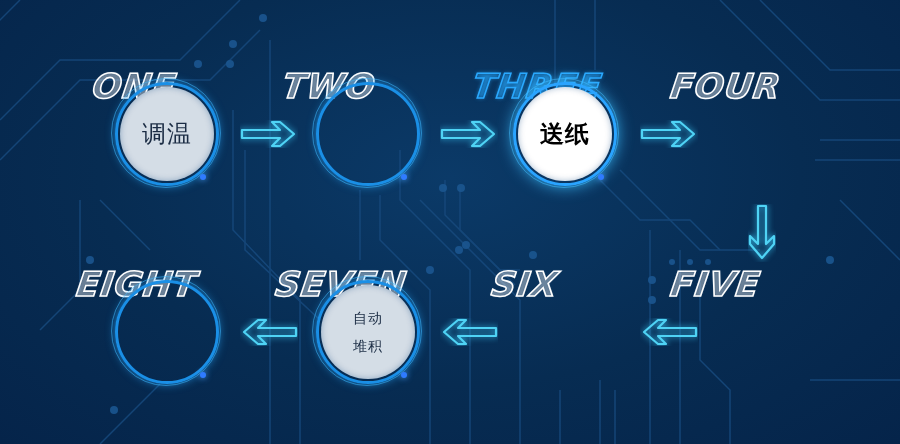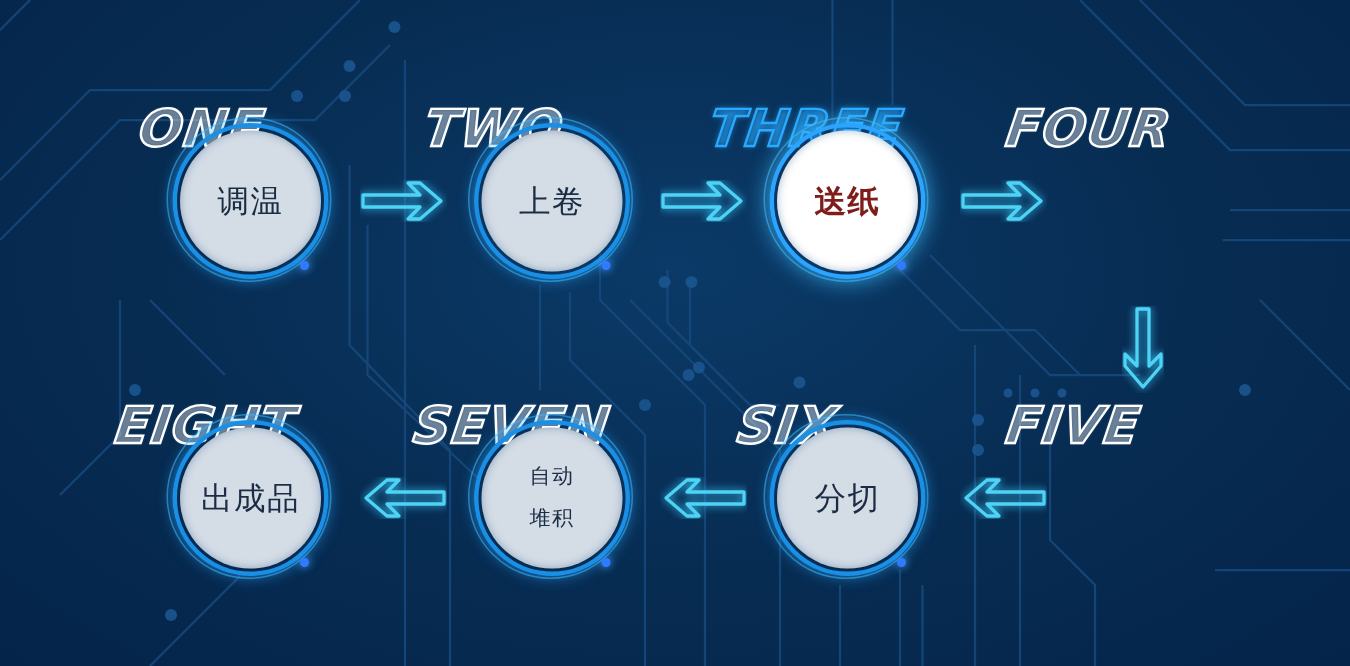--- a/index.html
+++ b/index.html
@@ -5,23 +5,23 @@
   html,body{margin:0;padding:0;}
   body{width:900px;height:444px;overflow:hidden;background:#062a4e;font-family:"DejaVu Sans","Liberation Sans",sans-serif;}
   .stage{position:relative;width:900px;height:444px;background:radial-gradient(ellipse at 50% 40%,#0b3a68 0%,#072c52 55%,#05244a 100%);overflow:hidden;}
   svg.bg{position:absolute;left:0;top:0;}
   .node{position:absolute;width:120px;height:120px;margin-left:-60px;margin-top:-60px;}
   .ring-outer{position:absolute;left:4px;top:4px;width:110px;height:110px;border-radius:50%;border:1px solid rgba(70,190,255,0.55);box-sizing:border-box;}
   .ring-mid{position:absolute;left:8px;top:8px;width:104px;height:104px;border-radius:50%;border:3px solid #1a8fe6;box-sizing:border-box;box-shadow:0 0 10px rgba(40,170,255,0.7);}
   .disc{position:absolute;left:13px;top:13px;width:94px;height:94px;border-radius:50%;background:#d4dde6;box-shadow:inset 0 0 6px rgba(0,60,120,0.35);display:flex;align-items:center;justify-content:center;flex-direction:column;}
   .node.active .disc{background:#ffffff;}
   .node.active .ring-mid{border-color:#2aa4ff;box-shadow:0 0 16px rgba(60,190,255,0.95);}
-  .label{font-size:21px;color:#1b2c44;letter-spacing:1px;line-height:30px;text-align:center;}
+  .label{font-size:24px;color:#1b2c44;letter-spacing:1px;line-height:30px;text-align:center;}
   .label.small{font-size:14px;line-height:28px;}
-  .node.active .label{color:#7f1d1d;font-weight:bold;}
+  .node.active .label{color:#000000;font-weight:bold;}
   .dot{position:absolute;width:6px;height:6px;border-radius:50%;background:#2f7bff;box-shadow:0 0 6px #4fa0ff;}
   .step{position:absolute;font-family:"DejaVu Sans","Liberation Sans",sans-serif;font-style:italic;font-weight:bold;font-size:34px;letter-spacing:1px;color:transparent;-webkit-text-stroke:1.6px #ffffff;text-shadow:0 0 2px rgba(255,255,255,0.4);transform:skewX(-8deg);line-height:36px;}
   .step.active{-webkit-text-stroke:1.6px #2aa9ff;text-shadow:0 0 4px rgba(40,170,255,0.7);}
   .arrow{position:absolute;}
 </style>
 </head>
 <body>
 
 <div class="stage">
 
@@ -92,23 +92,20 @@
   </div>
 
   <svg class="arrow" style="left:240px;top:120px;" width="58" height="28">
     <path d="M2,10 L40,10 L32,2 L40,2 L54,14 L40,26 L32,26 L40,18 L2,18 Z" fill="none" stroke="#4fd3f5" stroke-width="2.2" stroke-linejoin="round" style="filter:drop-shadow(0 0 3px #3ad0ff);"></path>
   </svg>
 
   <div class="step" style="left:283px;top:68px;">TWO</div>
   <div class="node" style="left:368px;top:134px;">
     <div class="ring-outer"></div>
     <div class="ring-mid"></div>
-    <div class="disc">
-      <span class="label">上卷</span>
-    </div>
     <div class="dot" style="left:93px;top:100px;"></div>
   </div>
 
   <svg class="arrow" style="left:440px;top:120px;" width="58" height="28">
     <path d="M2,10 L40,10 L32,2 L40,2 L54,14 L40,26 L32,26 L40,18 L2,18 Z" fill="none" stroke="#4fd3f5" stroke-width="2.2" stroke-linejoin="round" style="filter:drop-shadow(0 0 3px #3ad0ff);"></path>
   </svg>
 
   <div class="step active" style="left:473px;top:68px;">THREE</div>
   <div class="node active" style="left:565px;top:134px;">
     <div class="ring-outer"></div>
@@ -129,28 +126,20 @@
     <path d="M10,2 L10,40 L2,32 L2,40 L14,54 L26,40 L26,32 L18,40 L18,2 Z" fill="none" stroke="#4fd3f5" stroke-width="2.2" stroke-linejoin="round" style="filter:drop-shadow(0 0 3px #3ad0ff);"></path>
   </svg>
 
   <div class="step" style="left:671px;top:266px;">FIVE</div>
 
   <svg class="arrow" style="left:640px;top:318px;" width="58" height="28">
     <path d="M56,10 L18,10 L26,2 L18,2 L4,14 L18,26 L26,26 L18,18 L56,18 Z" fill="none" stroke="#4fd3f5" stroke-width="2.2" stroke-linejoin="round" style="filter:drop-shadow(0 0 3px #3ad0ff);"></path>
   </svg>
 
   <div class="step" style="left:492px;top:266px;">SIX</div>
-  <div class="node" style="left:565px;top:332px;">
-    <div class="ring-outer"></div>
-    <div class="ring-mid"></div>
-    <div class="disc">
-      <span class="label">分切</span>
-    </div>
-    <div class="dot" style="left:93px;top:100px;"></div>
-  </div>
 
   <svg class="arrow" style="left:440px;top:318px;" width="58" height="28">
     <path d="M56,10 L18,10 L26,2 L18,2 L4,14 L18,26 L26,26 L18,18 L56,18 Z" fill="none" stroke="#4fd3f5" stroke-width="2.2" stroke-linejoin="round" style="filter:drop-shadow(0 0 3px #3ad0ff);"></path>
   </svg>
 
   <div class="step" style="left:276px;top:266px;">SEVEN</div>
   <div class="node" style="left:368px;top:332px;">
     <div class="ring-outer"></div>
     <div class="ring-mid"></div>
     <div class="disc">
@@ -161,19 +150,16 @@
   </div>
 
   <svg class="arrow" style="left:240px;top:318px;" width="58" height="28">
     <path d="M56,10 L18,10 L26,2 L18,2 L4,14 L18,26 L26,26 L18,18 L56,18 Z" fill="none" stroke="#4fd3f5" stroke-width="2.2" stroke-linejoin="round" style="filter:drop-shadow(0 0 3px #3ad0ff);"></path>
   </svg>
 
   <div class="step" style="left:77px;top:266px;">EIGHT</div>
   <div class="node" style="left:167px;top:332px;">
     <div class="ring-outer"></div>
     <div class="ring-mid"></div>
-    <div class="disc">
-      <span class="label">出成品</span>
-    </div>
     <div class="dot" style="left:93px;top:100px;"></div>
   </div>
 
 </div>
 
 </body></html>

